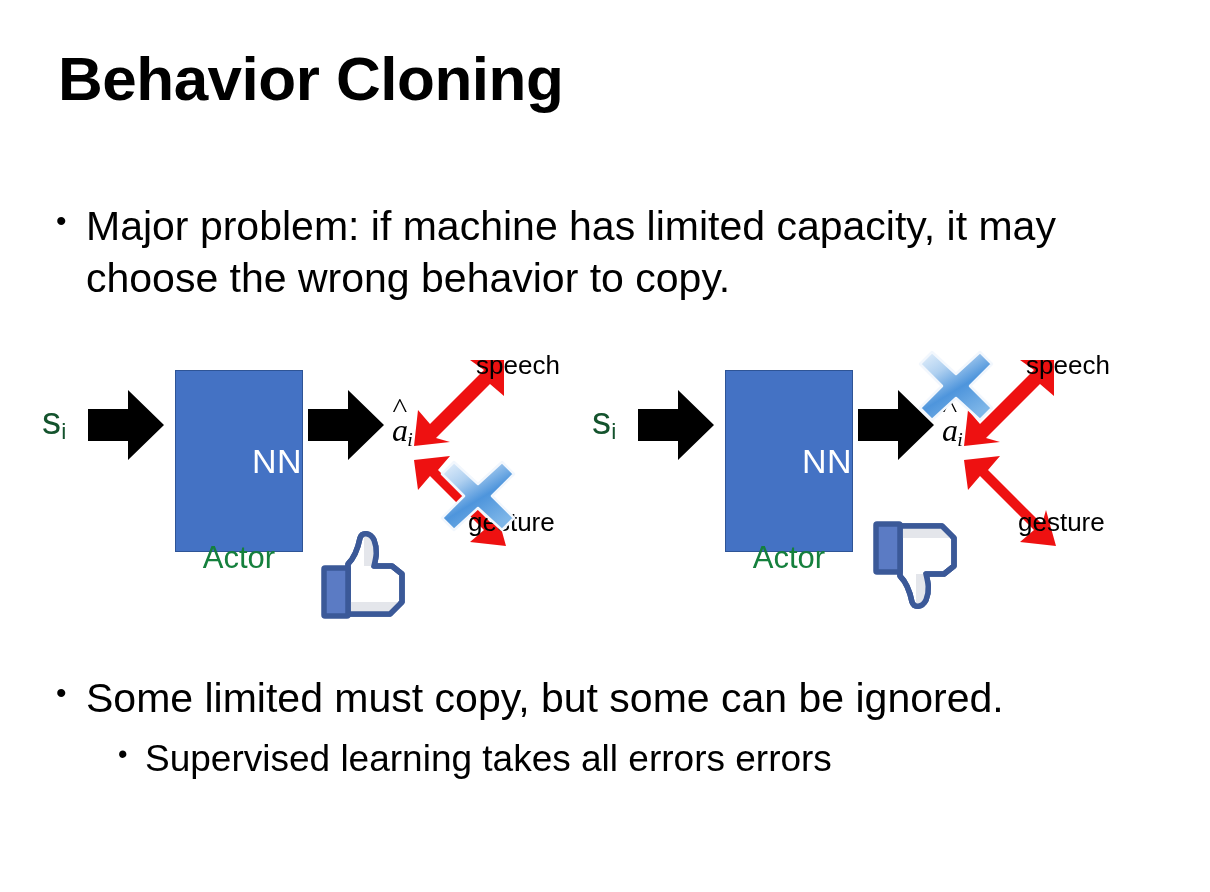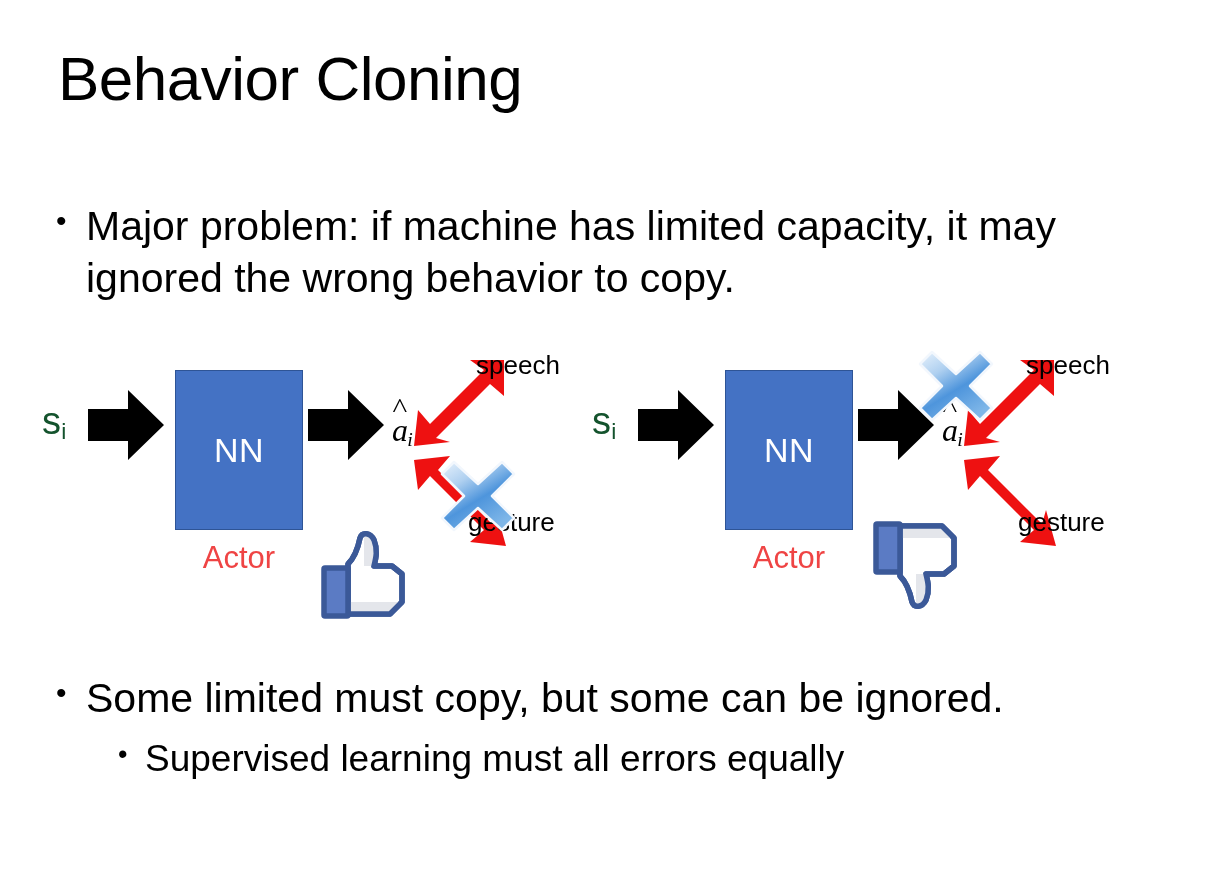--- a/index.html
+++ b/index.html
@@ -20,21 +20,21 @@
     overflow: hidden;
   }
 
   
   .slide-title {
     position: absolute;
     left: 58px;
     top: 48px;
     font-size: 62px;
     line-height: 1.0;
-    font-weight: 400;
+    font-weight: 700;
     color: #000000;
     letter-spacing: -0.5px;
     white-space: nowrap;
   }
 
   
   .bullet {
     position: absolute;
     color: #000000;
     display: flex;
@@ -123,43 +123,43 @@
   .blockarrow svg { display: block; width: 100%; height: 100%; }
 
   .arrow-in  { left: 78px;  top: 48px; }
   .arrow-out { left: 298px; top: 48px; }
 
   .nn-box {
     position: absolute;
     left: 165px;
     top: 30px;
     width: 128px;
-    height: 160px;
+    height: 182px;
     background: #4472C4;
     border: 1px solid #2E5496;
     box-sizing: border-box;
     display: flex;
     align-items: center;
-    justify-content: center;
+    justify-content: flex-end;
   }
   .nn-box .nn-text {
     color: #ffffff;
     font-size: 34px;
     line-height: 1;
     letter-spacing: 0.5px;
   }
 
   .actor-label {
     position: absolute;
     left: 165px;
     top: 200px;
     width: 128px;
     text-align: center;
     font-size: 31px;
-    color: #ef4444;
+    color: #15803d;
   }
 
   
   .action-label {
     position: absolute;
     left: 382px;
     top: 72px;
     font-size: 32px;
     color: #000;
     font-family: "Liberation Serif", serif;
@@ -230,21 +230,21 @@
 </style>
 </head>
 <body>
 
 <div class="slide">
 
   <div class="slide-title">Behavior Cloning</div>
 
   <div class="bullet bullet-1">
     <span class="dot">•</span>
-    <span class="btext">Major problem: if machine has limited capacity, it may ignored the wrong behavior to copy.</span>
+    <span class="btext">Major problem: if machine has limited capacity, it may choose the wrong behavior to copy.</span>
   </div>
 
   <div class="diagram left">
 
     <div class="state-label">
       <span>s</span><sub>i</sub>
     </div>
 
     <div class="blockarrow arrow-in">
       <svg viewBox="0 0 76 74" xmlns="http://www.w3.org/2000/svg">
@@ -392,16 +392,16 @@
     </div>
   </div>
 
   <div class="bullet bullet-2">
     <span class="dot">•</span>
     <span class="btext">Some limited must copy, but some can be ignored.</span>
   </div>
 
   <div class="bullet bullet-3">
     <span class="dot">•</span>
-    <span class="btext">Supervised learning must all errors equally</span>
+    <span class="btext">Supervised learning takes all errors errors</span>
   </div>
 
 </div>
 
 </body></html>

